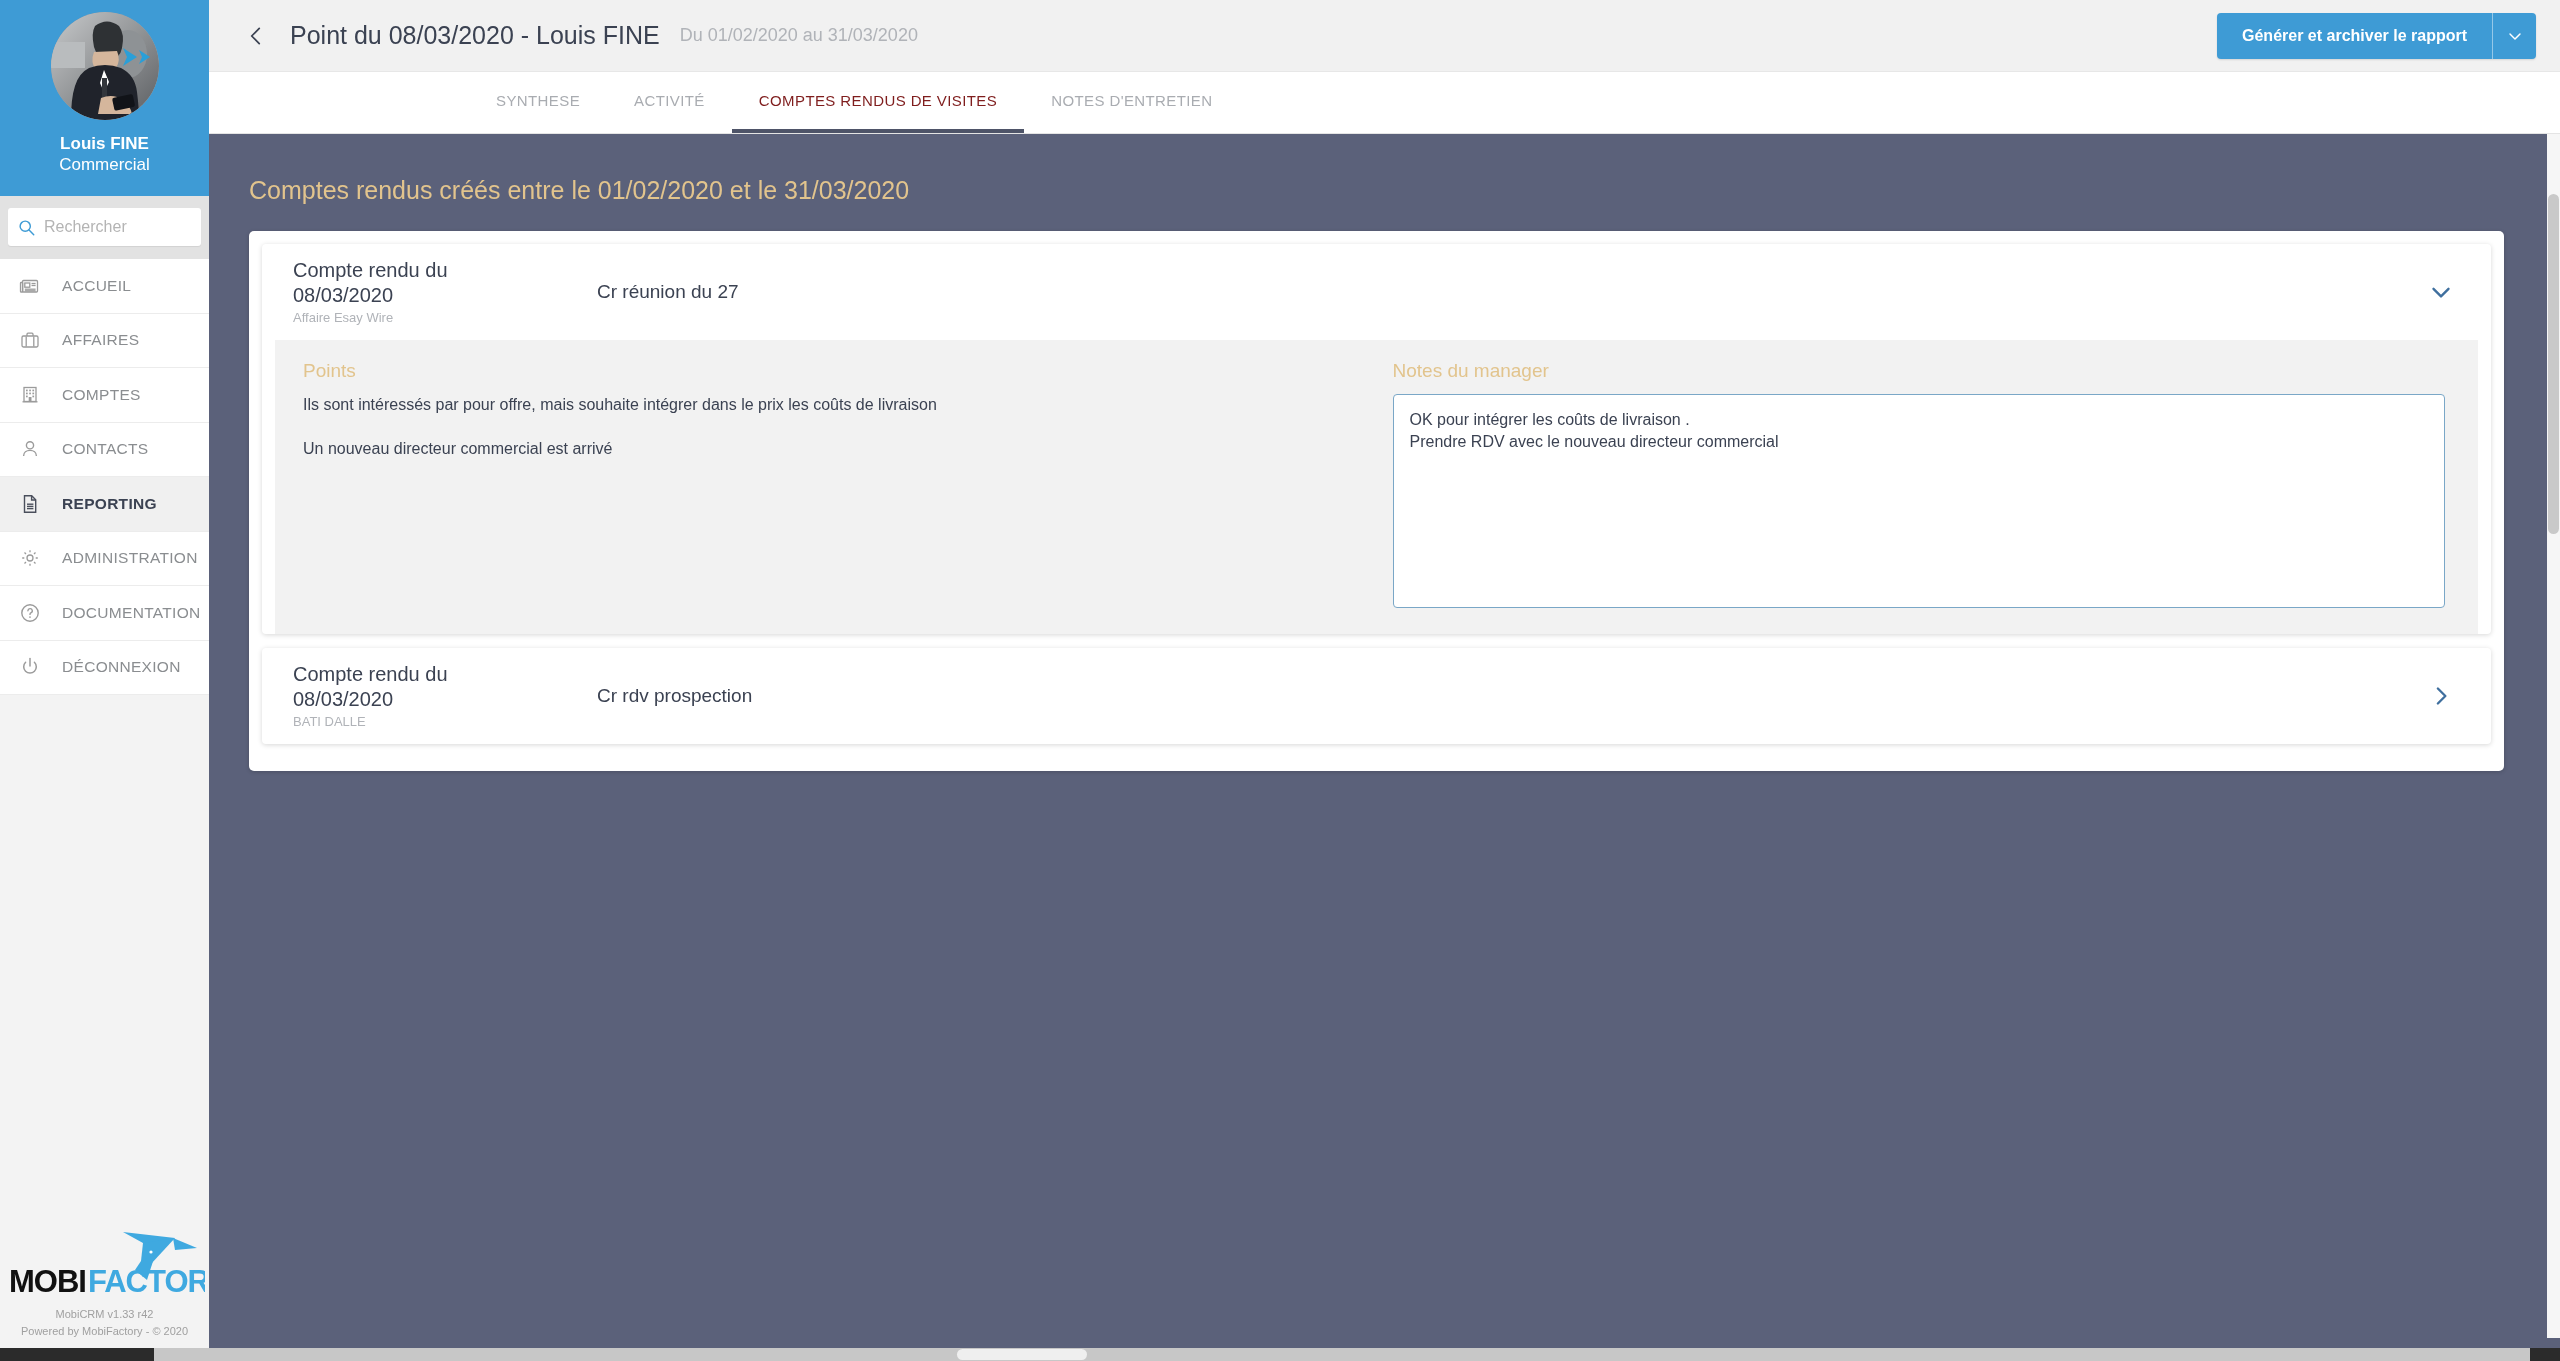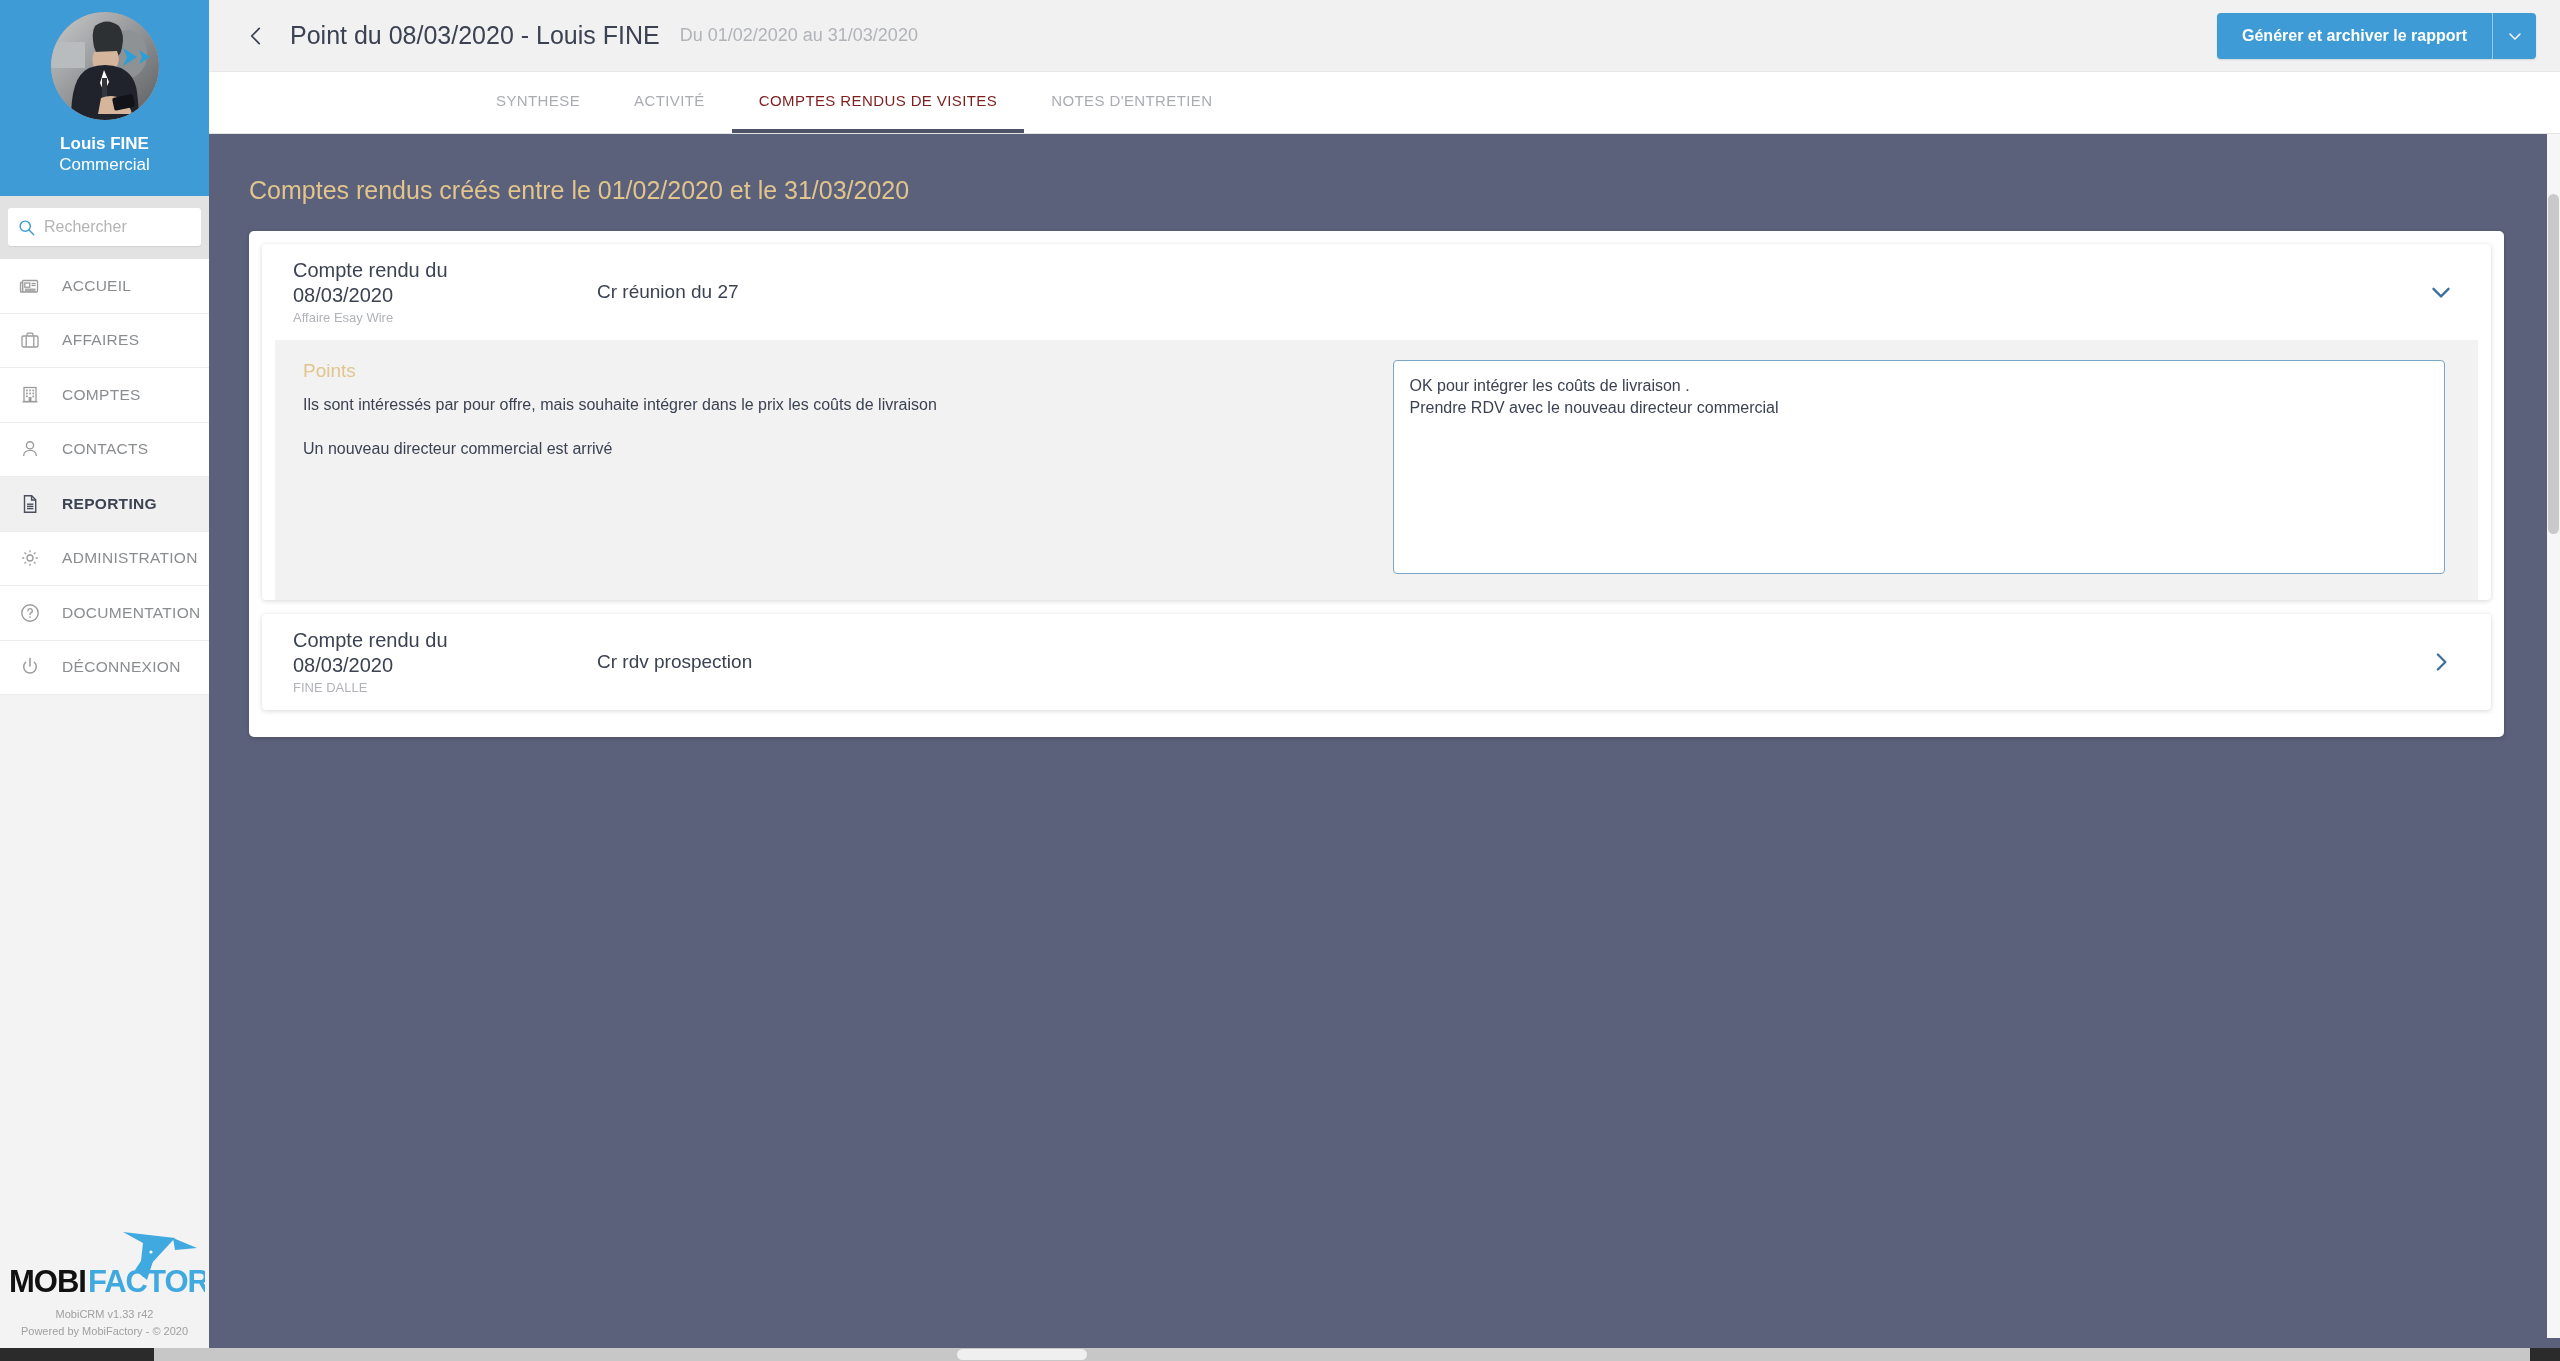--- a/index.html
+++ b/index.html
@@ -577,31 +577,32 @@
             </div>
           </div>
 
           <div class="cr-body">
             <div class="cr-col-left">
               <div class="field-label">Points</div>
               <div class="points-line">Ils sont intéressés par pour offre, mais souhaite intégrer dans le prix les coûts de livraison</div>
               <div class="points-line">Un nouveau directeur commercial est arrivé</div>
             </div>
             <div class="cr-col-right">
+              <div class="field-label">Notes du manager</div>
               <textarea class="notes-area" style="">OK pour intégrer les coûts de livraison .
 Prendre RDV avec le nouveau directeur commercial</textarea>
             </div>
           </div>
         </div>
 
         <div class="cr-card collapsed">
           <div class="cr-header">
             <div class="cr-titleblock">
               <div class="cr-title">Compte rendu du 08/03/2020</div>
-              <div class="cr-sub">FINE DALLE</div>
+              <div class="cr-sub">BATI DALLE</div>
             </div>
             <div class="cr-subject">Cr rdv prospection</div>
             <div class="cr-spacer"></div>
             <div class="cr-toggle">
               <svg width="30" height="30" viewBox="0 0 24 24" fill="none" stroke="currentColor" stroke-width="1.9" stroke-linecap="round" stroke-linejoin="round">
                 <polyline points="9.5,6 15.5,12 9.5,18"></polyline>
               </svg>
             </div>
           </div>
         </div>

